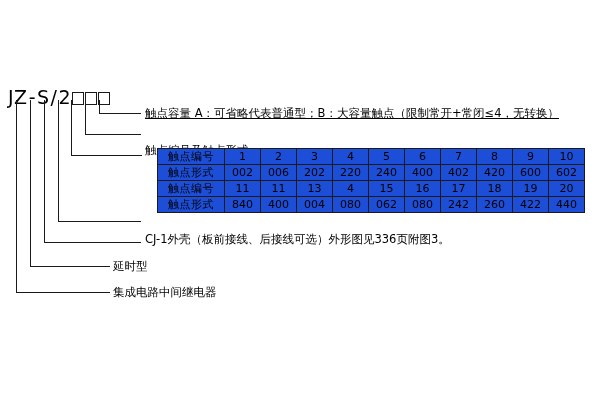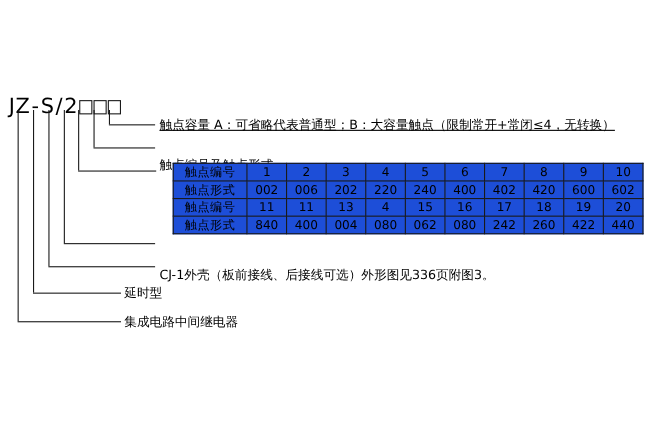--- a/index.html
+++ b/index.html
@@ -122,21 +122,21 @@
   <div class="hline" style="left:30px; top:266px; width:80px;"></div>
 
   <div class="vline" style="left:16px; top:100px; height:192px;"></div>
   <div class="hline" style="left:16px; top:292px; width:94px;"></div>
 
   <div class="note" style="left:145px; top:106px;text-decoration:underline;">触点容量  A：可省略代表普通型；B：大容量触点（限制常开+常闭≤4，无转换）</div>
 
   <div class="note" style="left:145px; top:127px;margin-top:16px;">触点编号及触点形式</div>
 
 
-  <div class="note" style="left:145px; top:243px;">CJ-1外壳（板前接线、后接线可选）外形图见336页附图3。</div>
+  <div class="note" style="left:145px; top:232px;">CJ-1外壳（板前接线、后接线可选）外形图见336页附图3。</div>
 
   <div class="note" style="left:113px; top:259px;">延时型</div>
 
   <div class="note" style="left:113px; top:285px;">集成电路中间继电器</div>
 
   <div class="tbl-wrap">
     <table class="contact">
       <tbody>
         <tr>
           <td class="hdr">触点编号</td>

